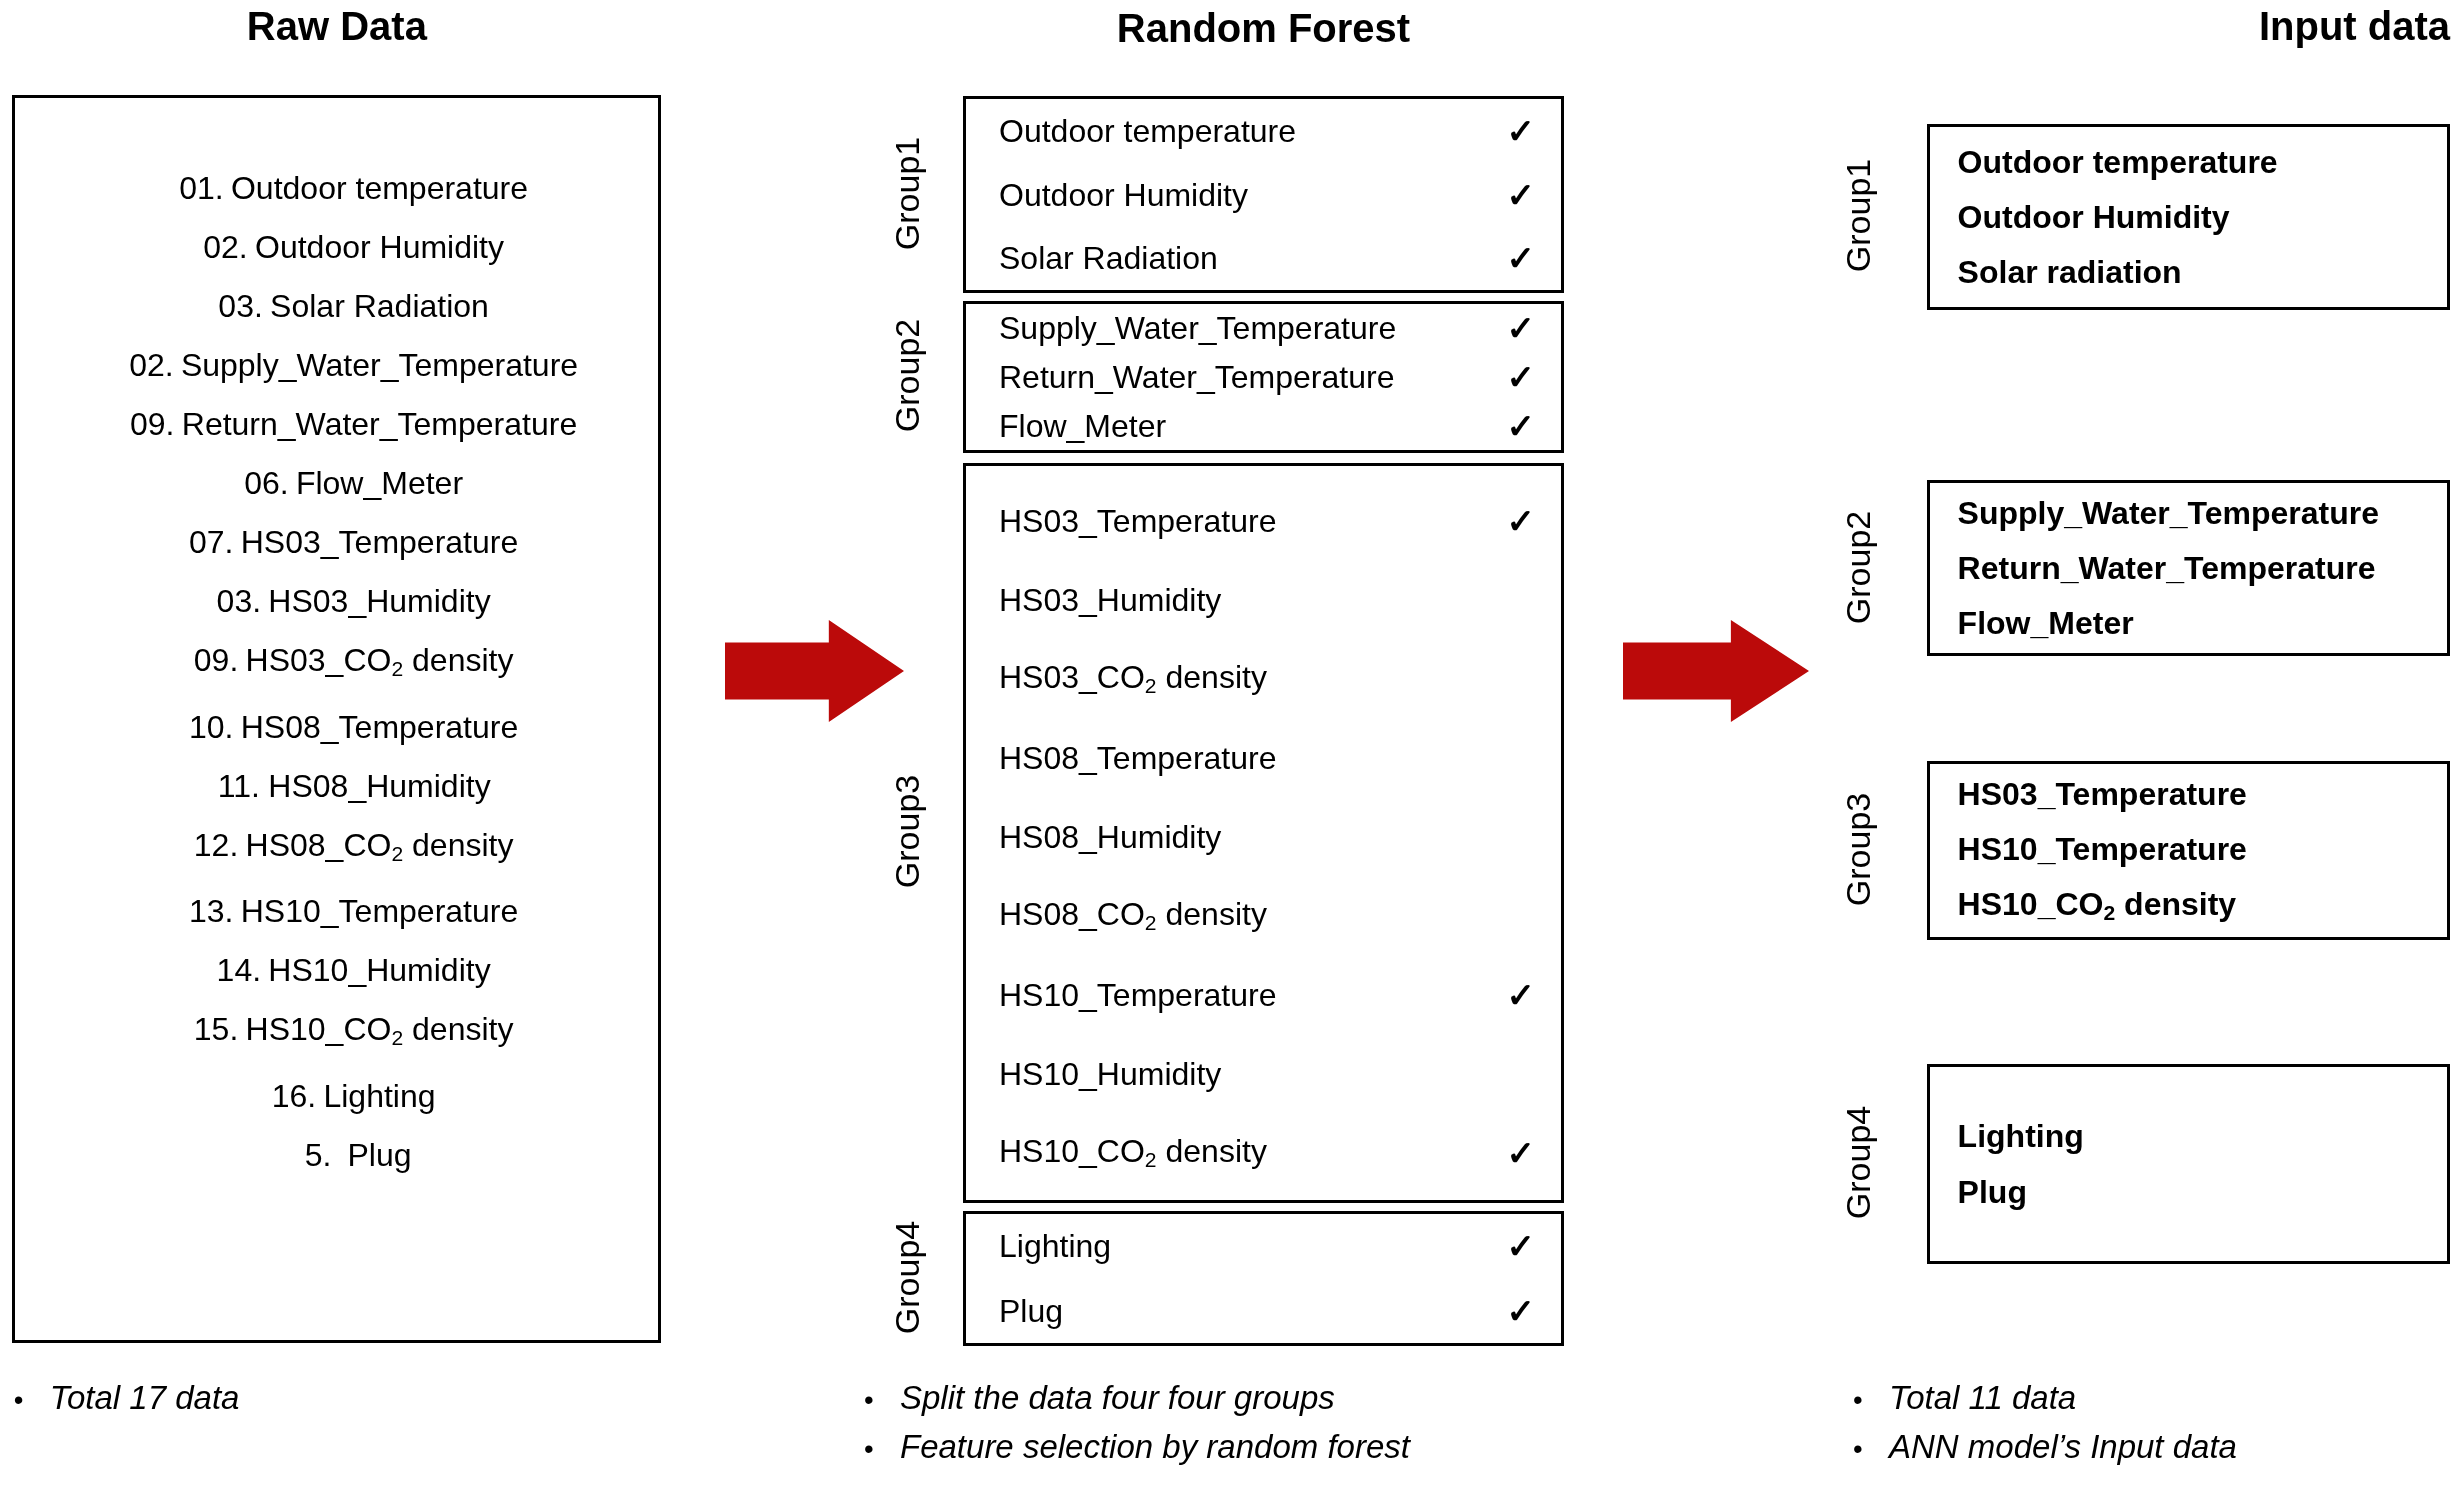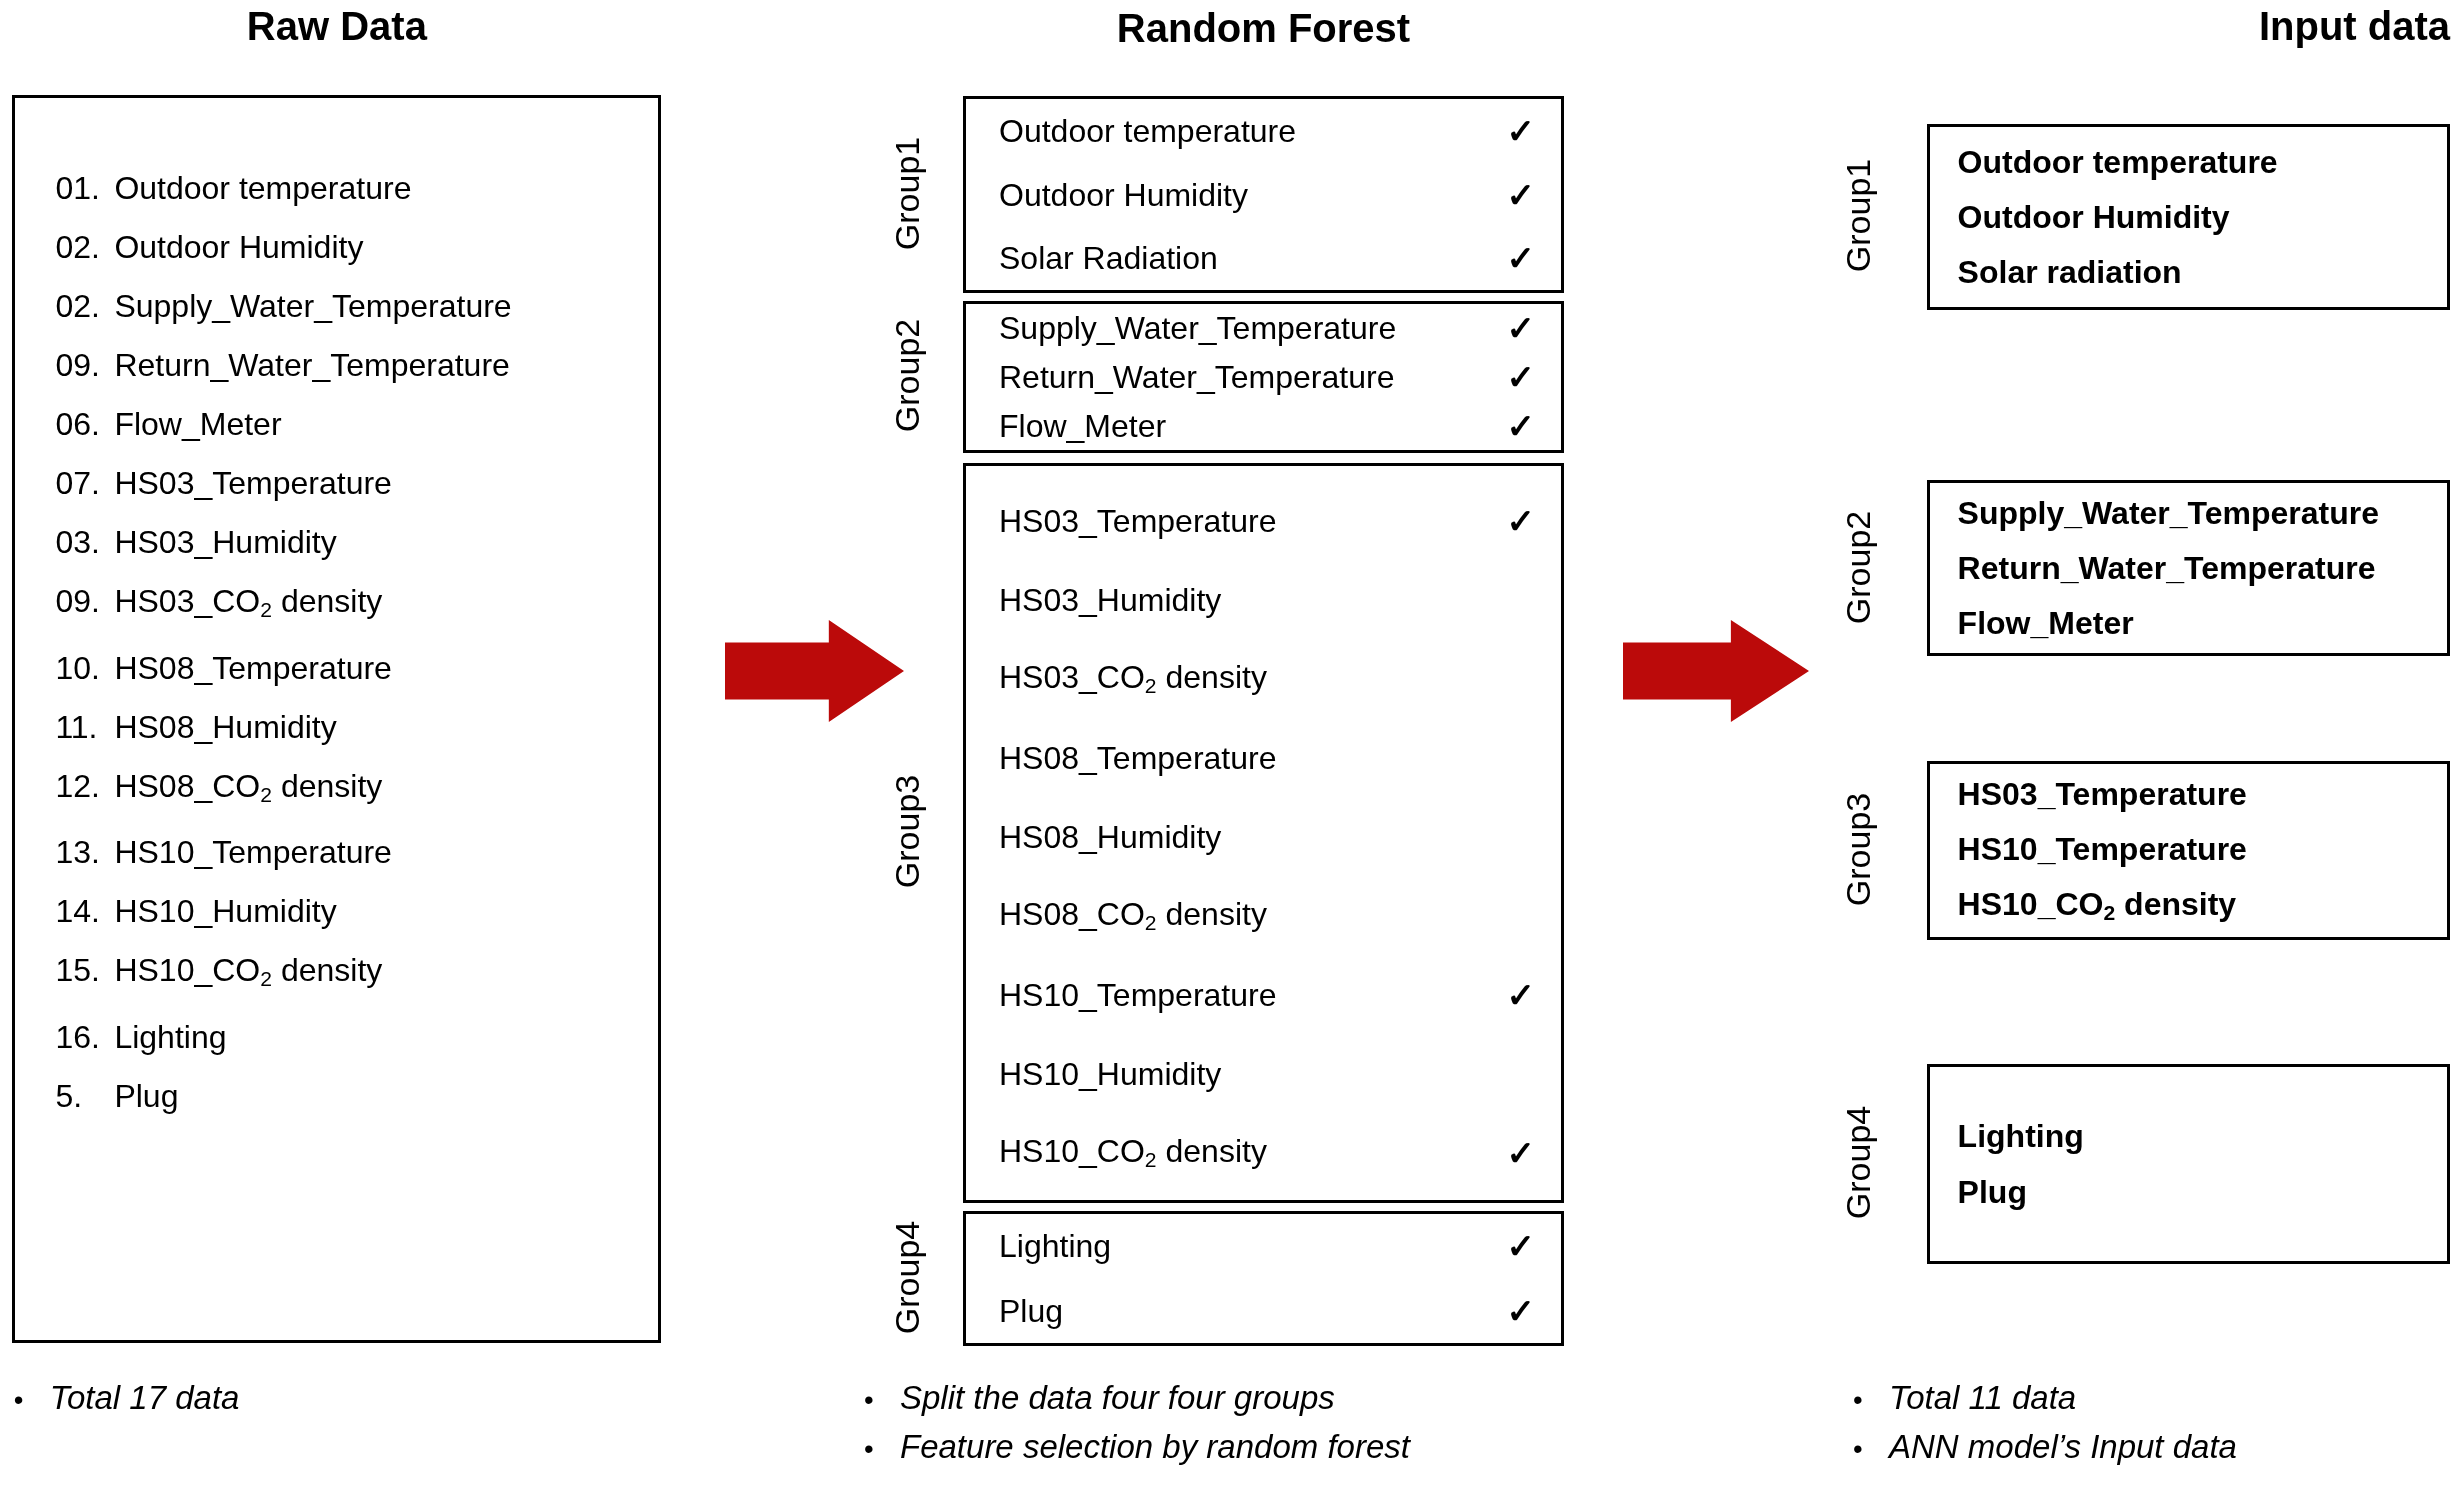--- a/index.html
+++ b/index.html
@@ -58,21 +58,21 @@
     text-align: center;
   }
 
   
   #raw-box {
     left: 12.4px; top: 95px; width: 649px; height: 1248px;
     padding: 34px 0 0 0;
   }
   #raw-list {
     position: absolute;
-    left: 40px; top: 61px; right: 13.8px;
+    left: 40px; top: 61px; right: 13.8px; text-align: center;
   }
   .raw-item {
     font-size: 32px;
     line-height: 59px;
     white-space: nowrap;
   }
   .raw-num { display: inline-block; min-width: 59px; }
 
   
   .mid-box { left: 963px; width: 601px; }
@@ -141,20 +141,21 @@
 <body>
 
 <div class="col-title" id="title-raw" style="left:12.4px; top:4.1px; width:649px;">Raw Data</div>
 <div class="col-title" id="title-rf" style="left:963px; top:5.5px; width:601px;">Random Forest</div>
 <div class="col-title" id="title-input" style="left:1927px; top:4.1px; width:523px;text-align:right;">Input data</div>
 
 <div class="panel-box" id="raw-box">
   <div id="raw-list">
       <div class="raw-item"><span class="raw-num">01.</span><span>Outdoor temperature</span></div>
       <div class="raw-item"><span class="raw-num">02.</span><span>Outdoor Humidity</span></div>
+      <div class="raw-item"><span class="raw-num">03.</span><span>Solar Radiation</span></div>
       <div class="raw-item"><span class="raw-num">02.</span><span>Supply_Water_Temperature</span></div>
       <div class="raw-item"><span class="raw-num">09.</span><span>Return_Water_Temperature</span></div>
       <div class="raw-item"><span class="raw-num">06.</span><span>Flow_Meter</span></div>
       <div class="raw-item"><span class="raw-num">07.</span><span>HS03_Temperature</span></div>
       <div class="raw-item"><span class="raw-num">03.</span><span>HS03_Humidity</span></div>
       <div class="raw-item"><span class="raw-num">09.</span><span>HS03_CO<sub>2</sub> density</span></div>
       <div class="raw-item"><span class="raw-num">10.</span><span>HS08_Temperature</span></div>
       <div class="raw-item"><span class="raw-num">11.</span><span>HS08_Humidity</span></div>
       <div class="raw-item"><span class="raw-num">12.</span><span>HS08_CO<sub>2</sub> density</span></div>
       <div class="raw-item"><span class="raw-num">13.</span><span>HS10_Temperature</span></div>

